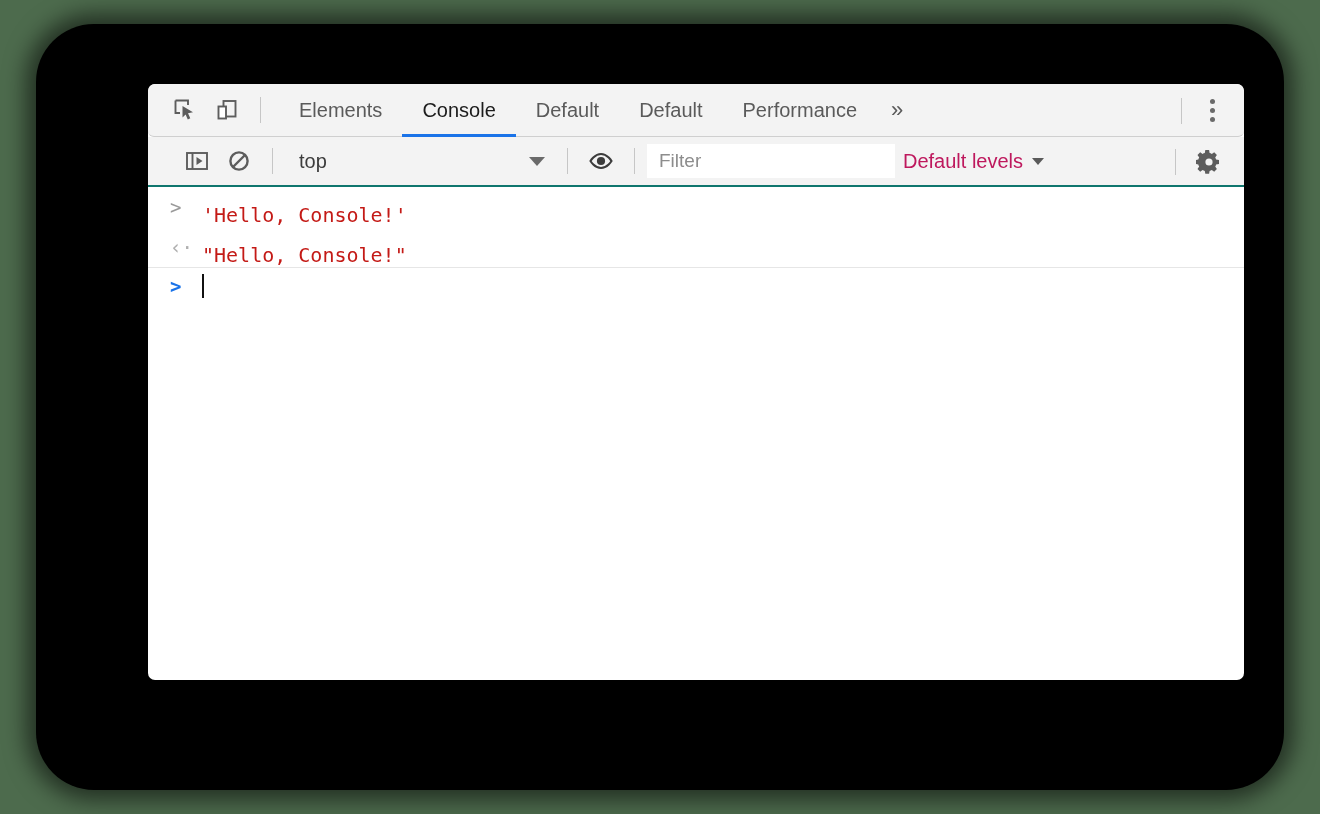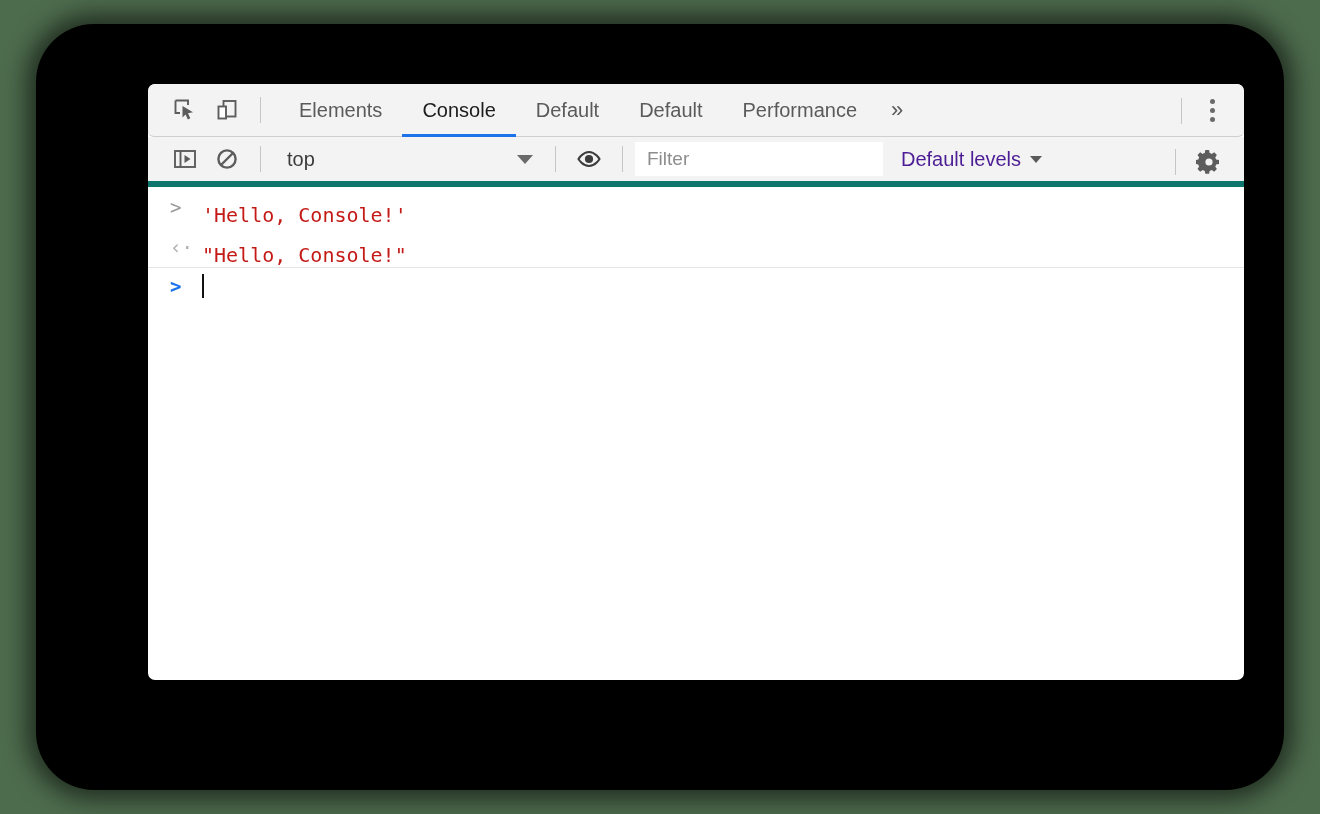--- a/index.html
+++ b/index.html
@@ -159,24 +159,24 @@
     border-radius: 50%;
     background: #6a6a6a;
     display: block;
   }
 
   
   #filterbar {
     position: relative;
     height: 50px;
     background: #f3f3f3;
-    border-bottom: 6px solid #0f766e;
-    display: flex;
-    align-items: center;
-    padding-left: 16px;
+    border-bottom: 2px solid #0f766e;
+    display: flex;
+    align-items: center;
+    padding-left: 28px;
     box-sizing: border-box;
   }
   #context-select {
     display: flex;
     align-items: center;
     width: 270px;
     height: 36px;
     padding: 0 10px 0 14px;
     box-sizing: border-box;
   }
@@ -202,23 +202,23 @@
     color: #0f766e;
     font-family: "Liberation Sans", sans-serif;
     padding: 0 12px;
     box-sizing: border-box;
   }
   #filter-input::placeholder { color: #8d8d8d; opacity: 1; }
   #levels {
     display: flex;
     align-items: center;
     gap: 9px;
-    margin-left: 18px;
+    margin-left: 8px;
     font-size: 20px;
-    color: #4c1d95;
+    color: #be185d;
     white-space: nowrap;
   }
   .caret-sm {
     width: 0;
     height: 0;
     border-left: 6px solid transparent;
     border-right: 6px solid transparent;
     border-top: 7px solid #5a5a5a;
   }
   #filterbar-right {

